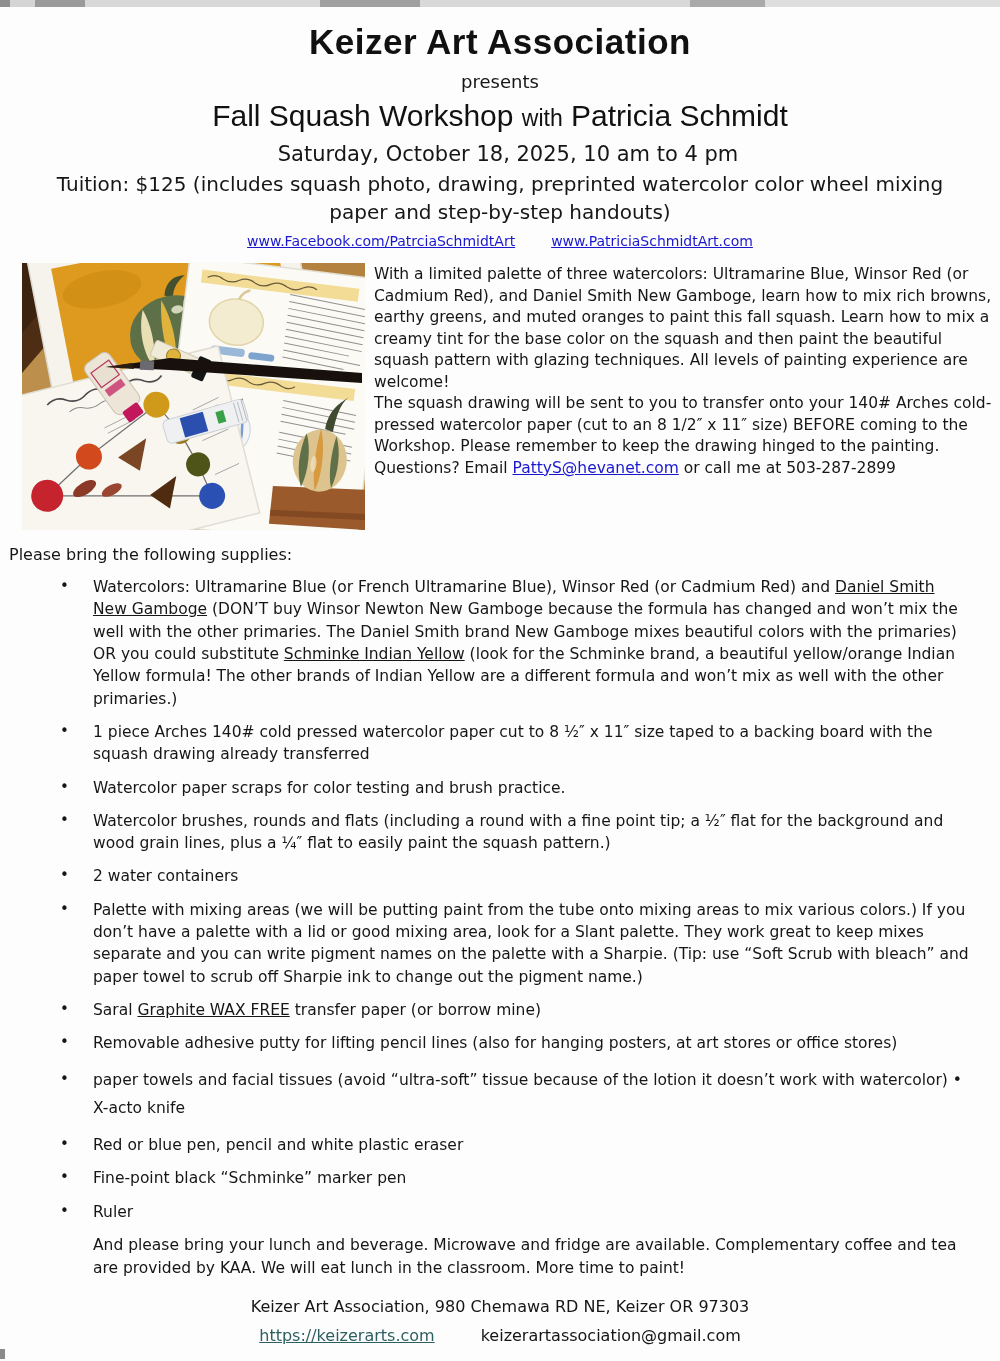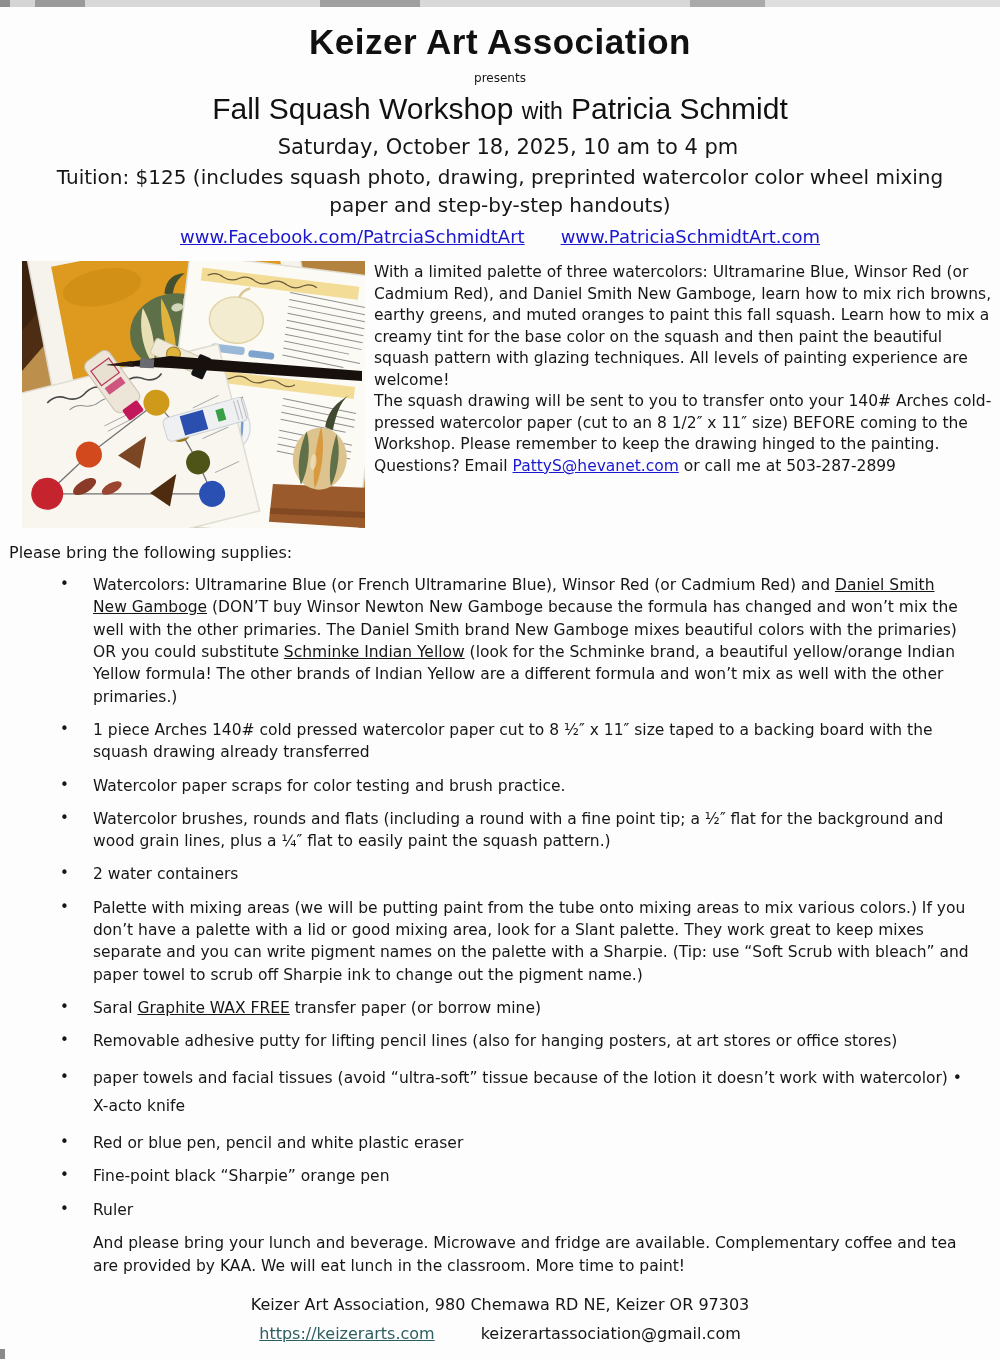--- a/index.html
+++ b/index.html
@@ -33,32 +33,32 @@
 
   header { text-align: center; padding-top: 13px; }
   .org-title {
     font-family: "Liberation Sans", sans-serif;
     font-weight: bold;
     font-size: 35px;
     letter-spacing: 0.5px;
     margin: 9px;
     color: #111;
   }
-  .presents { font-size: 12px; margin-top: 5px; }
+  .presents { font-size: 18px; margin-top: 5px; }
   .workshop-title {
     font-family: "Liberation Sans", sans-serif;
     font-weight: normal;
     font-size: 30px;
     margin: 7px 0 0 0;
     color: #111;
   }
   .workshop-title .with { font-size: 23px; }
   .date-line { font-size: 21px; margin-top: 9px; padding-left: 16px; }
   .tuition-line { font-size: 20px; margin: 4px auto 0; width: 950px; line-height: 1.4; }
-  .header-links { margin-top: 7px; font-size: 18px; display: flex; justify-content: center; gap: 36px; }
+  .header-links { margin-top: 7px; font-size: 14px; display: flex; justify-content: center; gap: 36px; }
   a.blue-link { color: var(--link-blue); text-decoration: underline; cursor: pointer; }
 
   .intro { display: flex; gap: 9px; padding: 14px 8px 0 22px; }
   .photo-wrap { flex: 0 0 343px; width: 343px; height: 267px; }
   .photo-wrap svg { display: block; }
   .intro-text { font-size: 15.5px; line-height: 1.39; padding-top: 1px; }
   .intro-text p { margin: 0; }
 
   .supplies-heading { font-size: 16px; margin: 15px 0 0 9px; }
 
@@ -299,21 +299,21 @@
       <li><span>Watercolors: Ultramarine Blue (or French Ultramarine Blue), Winsor Red (or Cadmium Red) and </span><span class="u">Daniel Smith New Gamboge</span><span> (DON’T buy Winsor Newton New Gamboge because the formula has changed and won’t mix the well with the other primaries. The Daniel Smith brand New Gamboge mixes beautiful colors with the primaries) OR you could substitute </span><span class="u">Schminke Indian Yellow</span><span> (look for the Schminke brand, a beautiful yellow/orange Indian Yellow formula!  The other brands of Indian Yellow are a different formula and won’t mix as well with the other primaries.)</span></li>
       <li><span>1 piece Arches 140# cold pressed watercolor paper cut to 8 ½″ x 11″ size taped to a backing board with the squash drawing already transferred</span></li>
       <li><span>Watercolor paper scraps for color testing and brush practice.</span></li>
       <li><span>Watercolor brushes, rounds and flats (including a round with a fine point tip; a ½″ flat for the background and wood grain lines, plus a ¼″ flat to easily paint the squash pattern.)</span></li>
       <li><span>2 water containers</span></li>
       <li><span>Palette with mixing areas (we will be putting paint from the tube onto mixing areas to mix various colors.) If you don’t have a palette with a lid or good mixing area, look for a Slant palette.  They work great to keep mixes separate and you can write pigment names on the palette with a Sharpie. (Tip: use “Soft Scrub with bleach” and paper towel to scrub off Sharpie ink to change out the pigment name.)</span></li>
       <li><span>Saral </span><span class="u">Graphite WAX FREE</span><span> transfer paper (or borrow mine)</span></li>
       <li><span>Removable adhesive putty for lifting pencil lines (also for hanging posters, at art stores or office stores)</span></li>
       <li class="wide"><span>paper towels and facial tissues (avoid “ultra-soft” tissue because of the lotion it doesn’t work with watercolor) • X-acto knife</span></li>
       <li><span>Red or blue pen, pencil and white plastic eraser</span></li>
-      <li><span>Fine-point black “Sharpie” orange pen</span></li>
+      <li><span>Fine-point black “Schminke” marker pen</span></li>
       <li><span>Ruler</span></li>
     </ul>
 
   <p class="closing">And please bring your lunch and beverage. Microwave and fridge are available.  Complementary coffee and tea are provided by KAA. We will eat lunch in the classroom. More time to paint!</p>
 
   <footer>
     <div class="address">Keizer Art Association, 980 Chemawa RD NE, Keizer OR 97303</div>
     <div class="footer-links">
       <a class="teal-link" href="#">https://keizerarts.com</a>
       <span class="footer-email">keizerartassociation@gmail.com</span>

